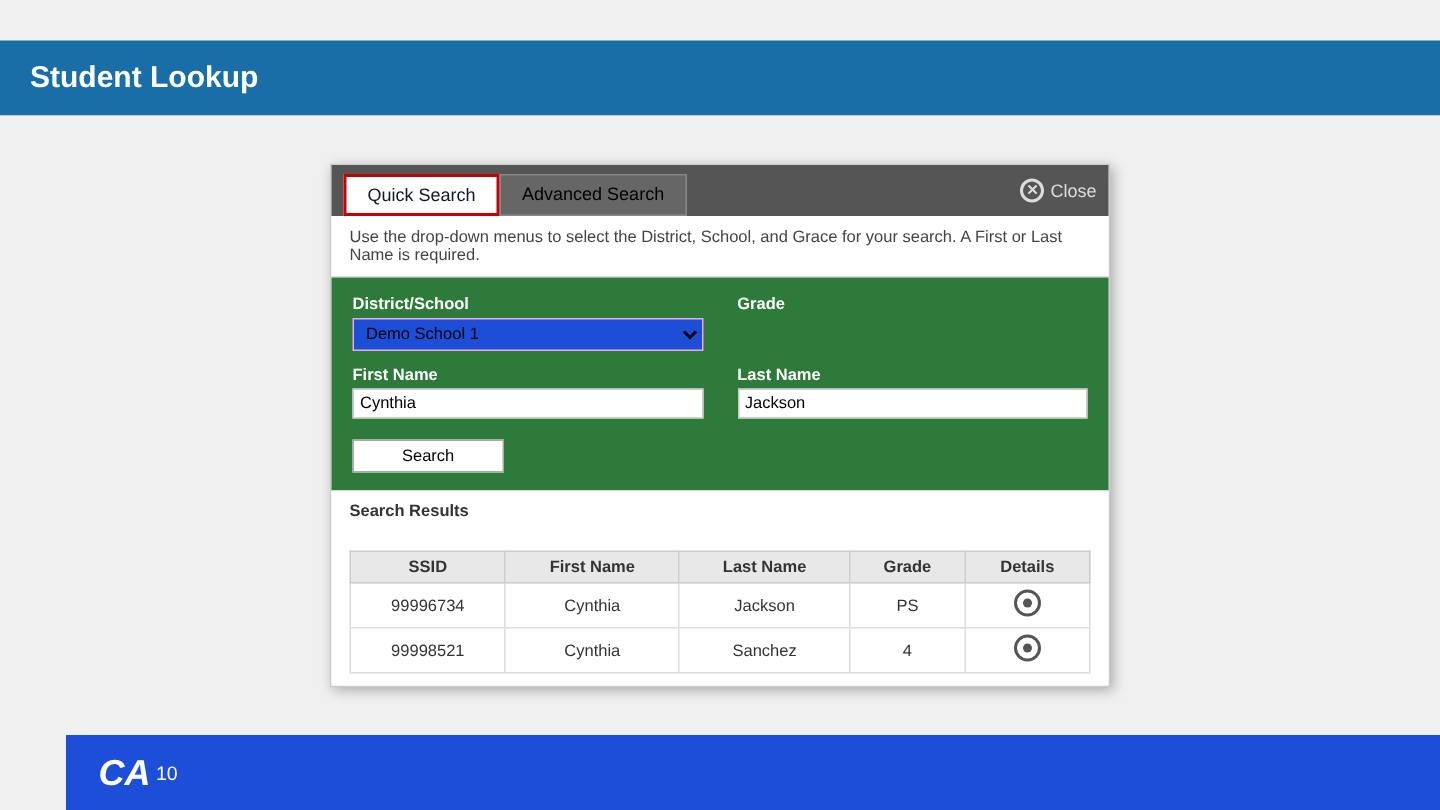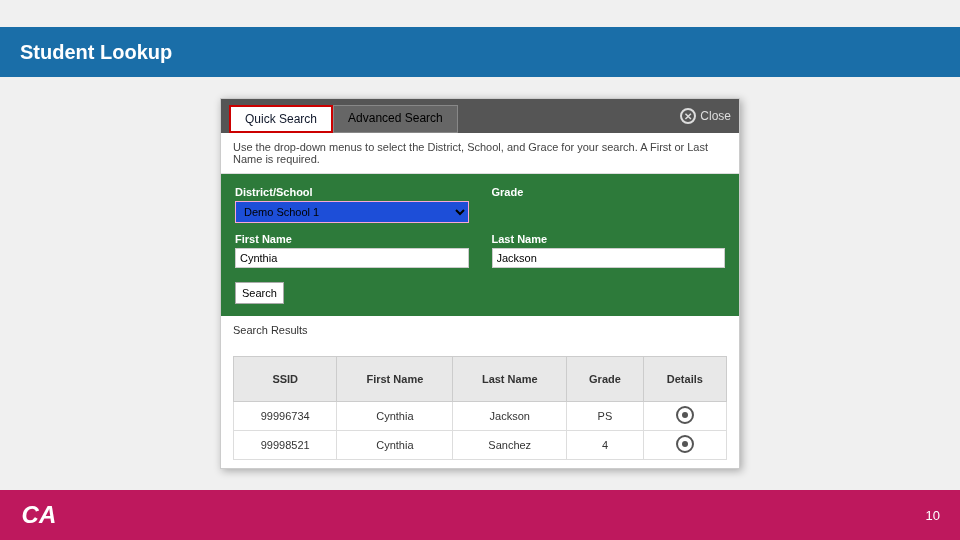--- a/index.html
+++ b/index.html
@@ -134,46 +134,46 @@
     .form-input {
       width: 100%;
       padding: 3px 4px;
       font-size: 11px;
       border: 1px solid #ccc;
       background: white;
     }
     .search-btn {
       background: white;
       border: 1px solid #aaa;
-      padding: 4px 6px;
+      padding: 4px 32px;
       font-size: 11px;
       cursor: pointer;
       margin-top: 4px;
     }
 
     
     .results-area {
       background: white;
       padding: 8px 12px;
     }
     .results-title {
       font-size: 11px;
-      font-weight: normal;
+      font-weight: bold;
       color: #333;
       margin-bottom: 20px;
     }
     .results-table {
       width: 100%;
       border-collapse: collapse;
       font-size: 11px;
     }
     .results-table th {
       background: #e8e8e8;
       border: 1px solid #ccc;
-      padding: 16px 8px;
+      padding: 4px 8px;
       text-align: center;
       font-weight: bold;
       color: #333;
     }
     .results-table td {
       border: 1px solid #ddd;
       padding: 4px 8px;
       text-align: center;
       color: #333;
     }
@@ -193,26 +193,26 @@
       height: 6px;
       background: #555;
       border-radius: 50%;
       top: 50%;
       left: 50%;
       transform: translate(-50%, -50%);
     }
 
     
     .footer {
-      background: #be185d;
+      background: #1d4ed8;
       height: 50px;
       display: flex;
       align-items: center;
-      justify-content: space-between;
       padding: 0 20px;
+      margin-left: 44px;
     }
     .footer-page {
       color: white;
       font-size: 13px;
     }
 
     
     .ca-logo {
       display: flex;
       align-items: center;

